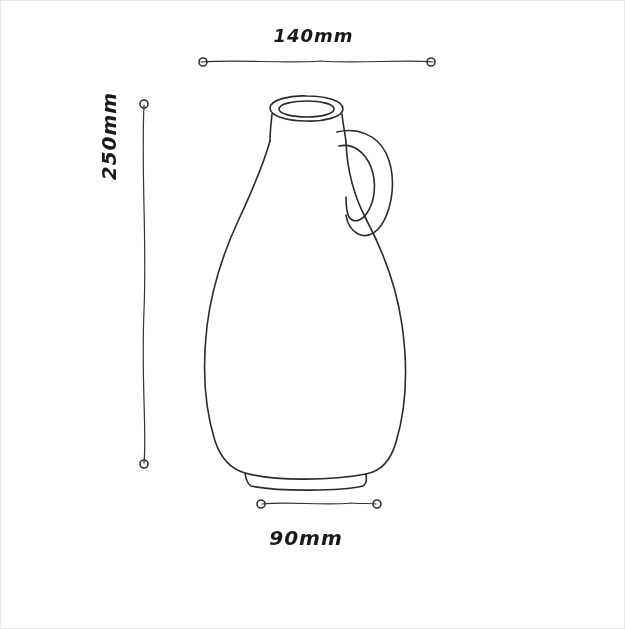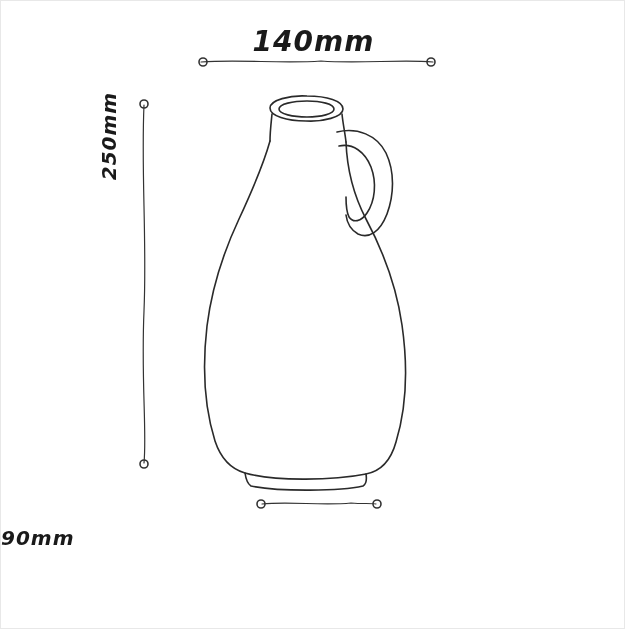--- a/index.html
+++ b/index.html
@@ -26,26 +26,27 @@
     font-style: italic;
     color: #1a1a1a;
     letter-spacing: 1px;
     white-space: nowrap;
   }
   #label-width {
     top: 24px;
     left: 0;
     width: 625px;
     text-align: center;
-    font-size: 28px;
+    font-size: 18px;
   }
   #label-bottom {
     top: 525px;
     left: 0;
     width: 610px;
+    text-align: center;
     font-size: 20px;
   }
   #label-height {
     left: 96px;
     top: 215px;
     font-size: 20px;
     transform: rotate(-90deg);
     transform-origin: left top;
     width: 160px;
     text-align: center;

